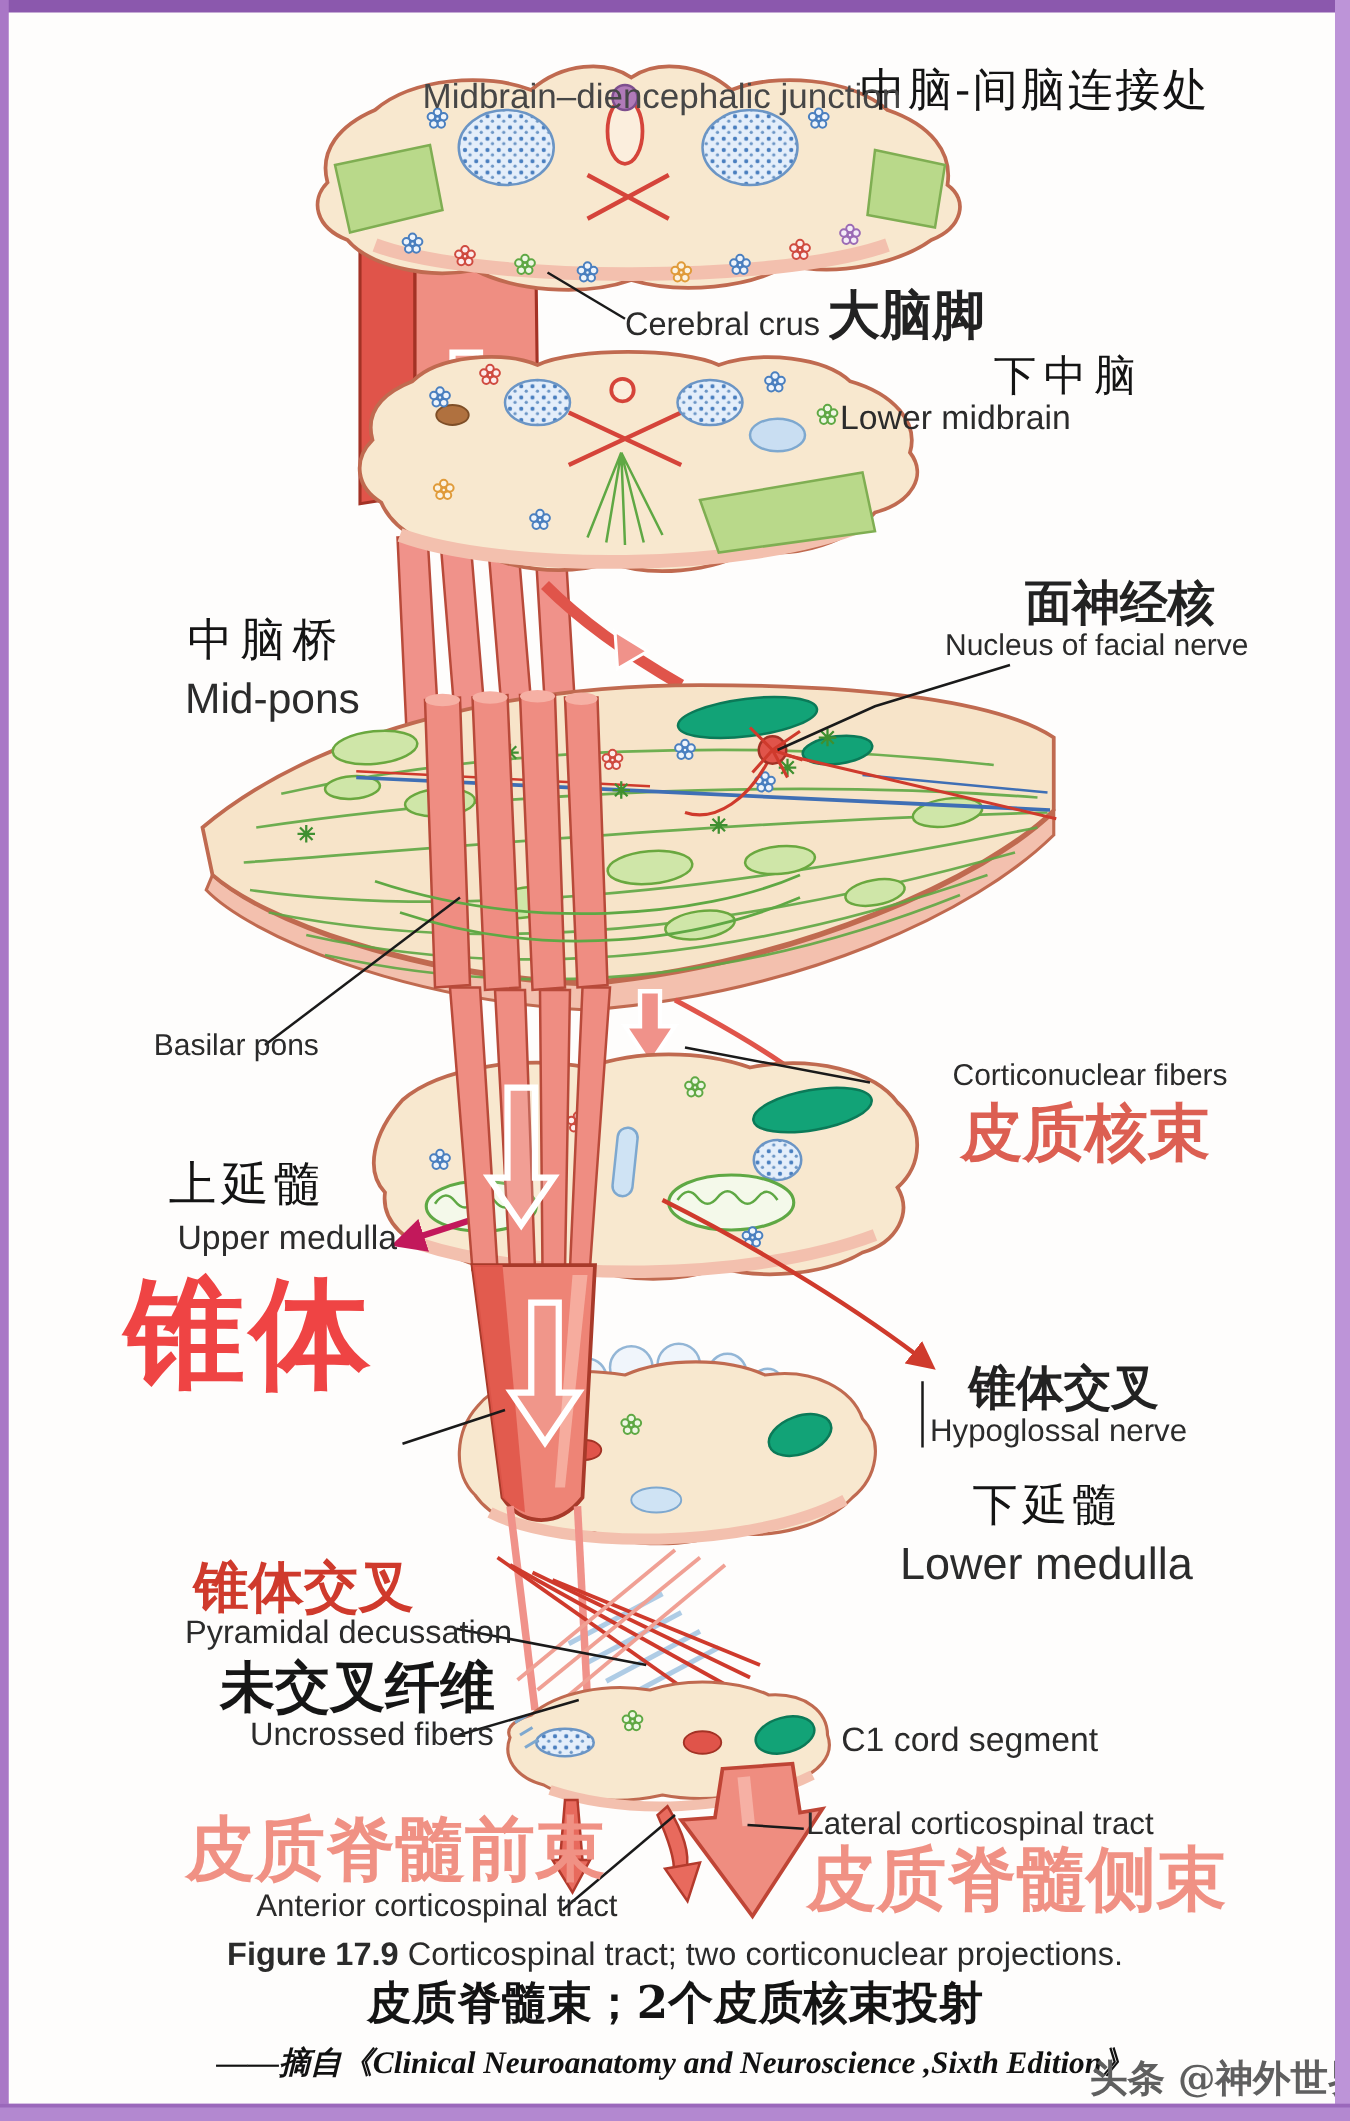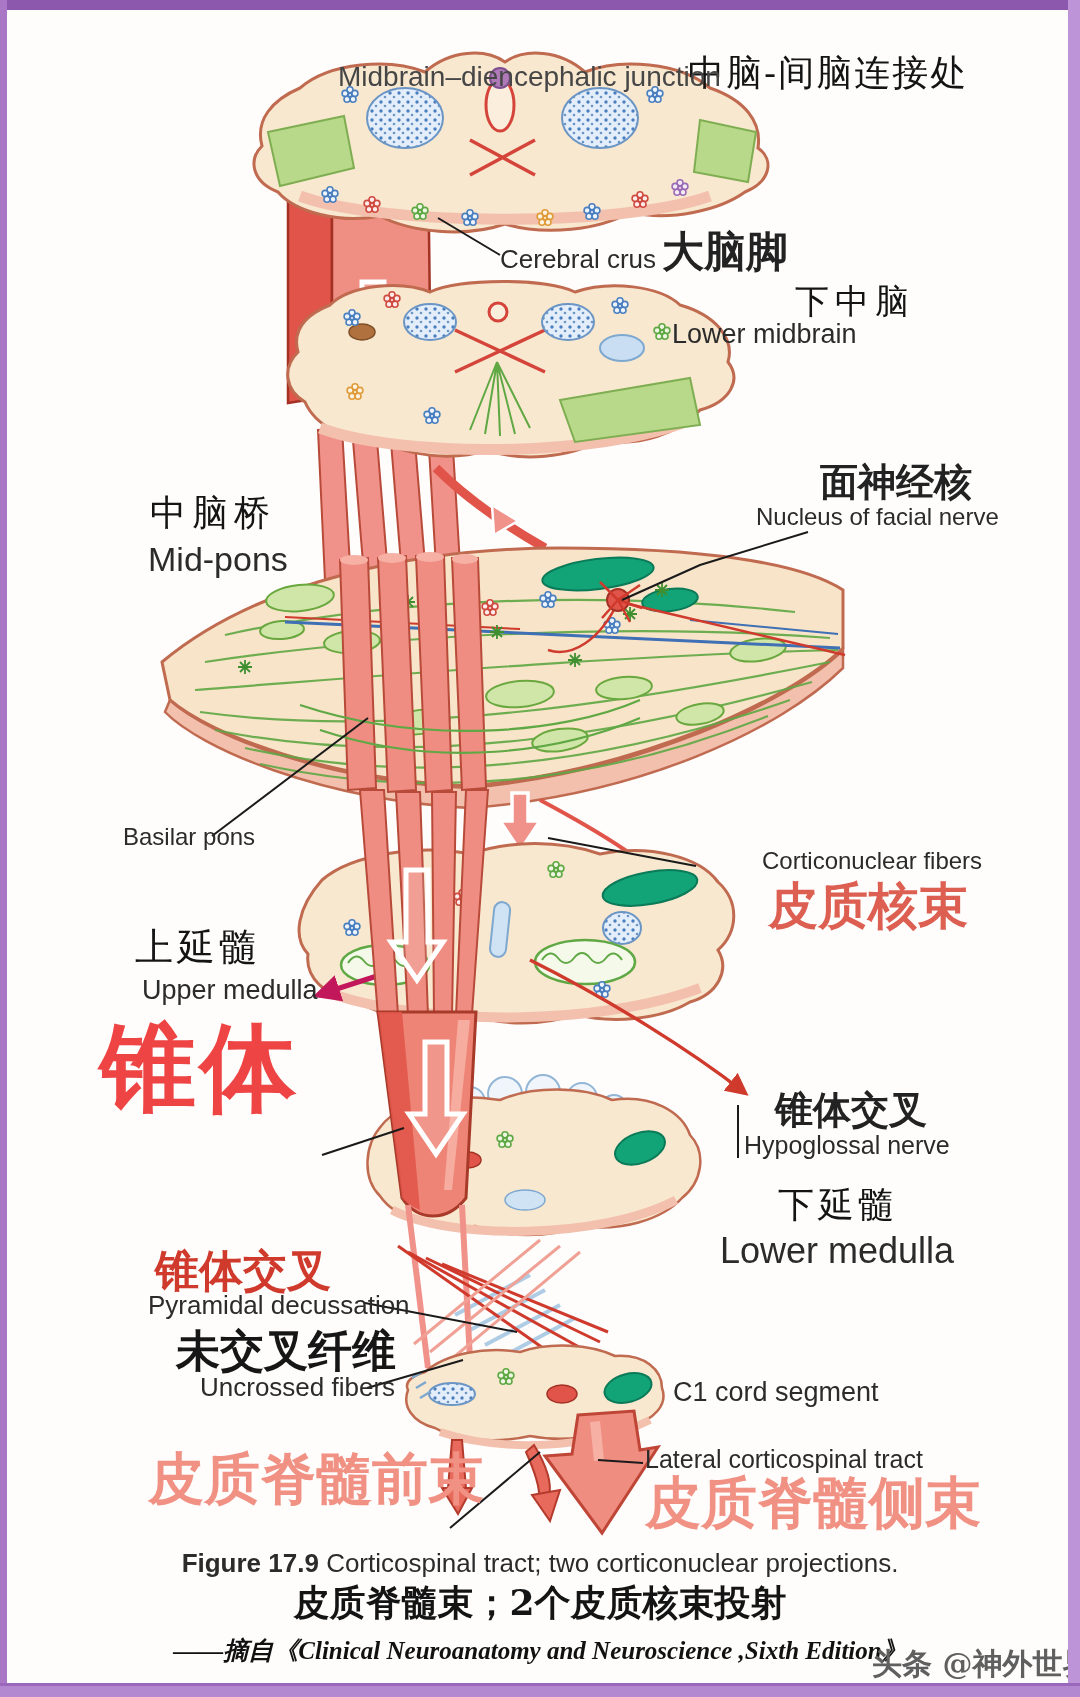--- a/index.html
+++ b/index.html
@@ -342,20 +342,21 @@
 
   <div class="lbl zh-bold red" style="left:155px;top:1248px;font-size:44px;">锥体交叉</div>
   <div class="lbl en" style="left:148px;top:1292px;font-size:26px;">Pyramidal decussation</div>
 
   <div class="lbl zh-bold" style="left:176px;top:1328px;font-size:44px;color:#161616;">未交叉纤维</div>
   <div class="lbl en" style="left:200px;top:1374px;font-size:26px;">Uncrossed fibers</div>
 
   <div class="lbl en" style="left:673px;top:1378px;font-size:27px;">C1 cord segment</div>
 
   <div class="lbl heavy salmon" style="left:148px;top:1450px;font-size:56px;">皮质脊髓前束</div>
+  <div class="lbl en" style="left:205px;top:1512px;font-size:25px;">Anterior corticospinal tract</div>
 
   <div class="lbl en" style="left:645px;top:1446px;font-size:25px;">Lateral corticospinal tract</div>
   <div class="lbl heavy salmon" style="left:645px;top:1474px;font-size:56px;">皮质脊髓侧束</div>
 
   <div class="lbl en center" style="top:1550px;font-size:26px;">
     <span style="font-weight:700;">Figure 17.9</span><span> Corticospinal tract; two corticonuclear projections.</span>
   </div>
   <div class="lbl zh center" style="top:1584px;font-size:36px;font-weight:700;">皮质脊髓束；2个皮质核束投射</div>
   <div class="lbl caption-src center" style="top:1638px;font-size:25px;color:#111;">——摘自《Clinical Neuroanatomy and Neuroscience ,Sixth Edition》</div>
   <div class="lbl" style="left:872px;top:1648px;font-size:30px;font-weight:700;color:#5f5f5f;font-family:'DejaVu Serif',serif;">头条 @神外世界</div>

